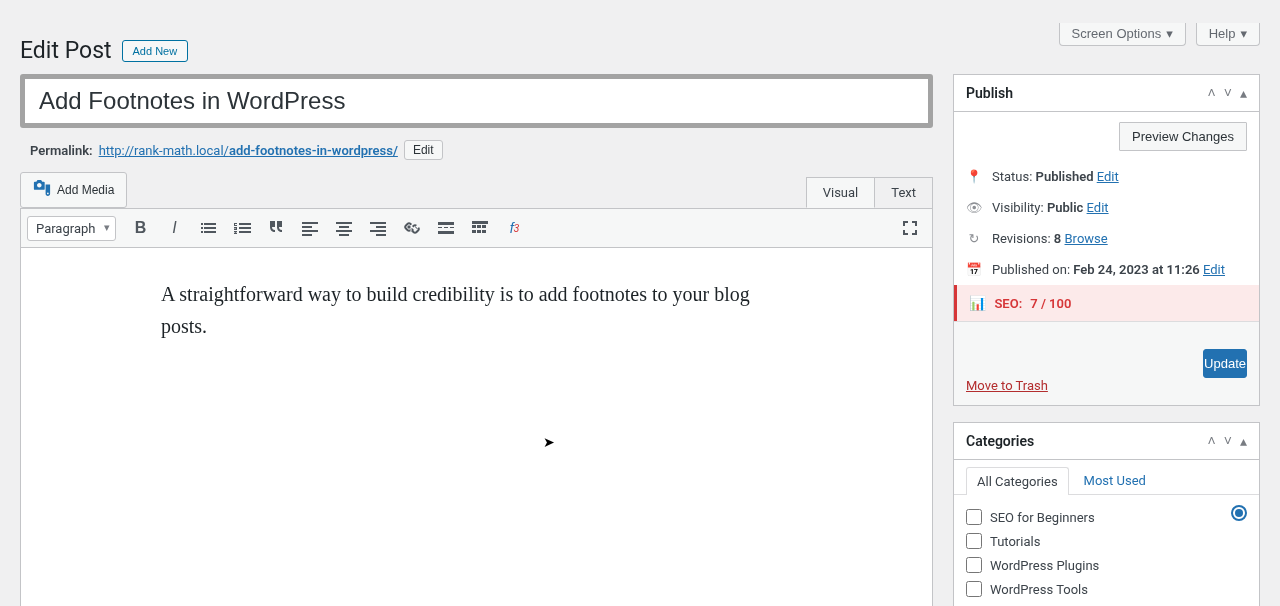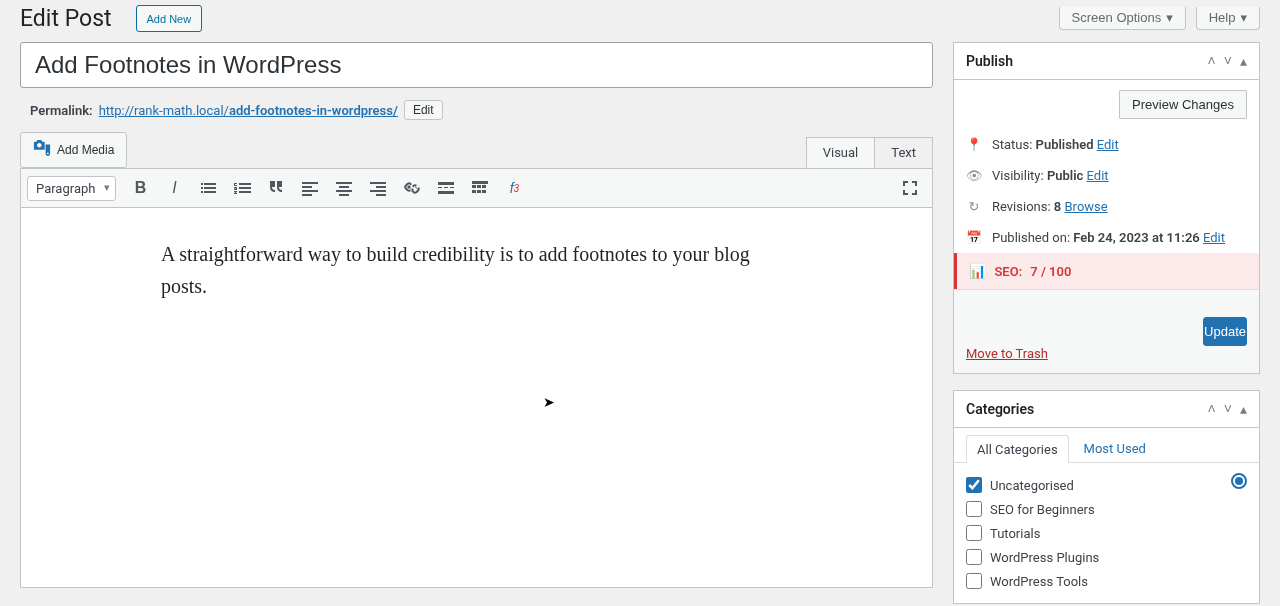--- a/index.html
+++ b/index.html
@@ -9,21 +9,21 @@
       color: #3c434a;
       font-size: 13px;
       padding: 0 20px;
     }
     .header-row {
       display: flex;
       align-items: center;
       justify-content: space-between;
       padding: 5px 0 10px;
     }
-    .header-left { display: flex; gap: 24px; }
+    .header-left { display: flex; align-items: center; gap: 10px; margin-top: 32px; }
     .page-title {
       font-size: 23px;
       font-weight: 400;
       color: #1d2327;
     }
     .add-new-btn {
       background: #f6f7f7;
       border: 1px solid #0071a1;
       color: #0071a1;
       padding: 4px 10px;
@@ -45,21 +45,21 @@
       align-items: center;
       gap: 5px;
     }
     .main-wrap { display: flex; gap: 20px; }
     .content-col { flex: 1; }
     .sidebar-col { width: 307px; }
     .title-input {
       width: 100%;
       font-size: 24px;
       padding: 8px 14px;
-      border: 1px solid #a3a3a3;
+      border: 5px solid #a3a3a3;
       border-radius: 3px;
       background: #fff;
       color: #2c3338;
       margin-bottom: 8px;
     }
     .permalink-row {
       display: flex;
       align-items: center;
       gap: 6px;
       padding: 4px 10px 12px;
@@ -479,24 +479,20 @@
           <span>▴</span>
         </div>
       </div>
       <div class="cat-tabs">
         <div class="cat-tab active">All Categories</div>
         <div class="cat-tab">Most Used</div>
       </div>
       <div class="cat-list">
         <span class="cat-radio"></span>
         <label class="cat-item">
-          <input type="checkbox" checked="" style="">
-          <span>Uncategorised</span>
-        </label>
-        <label class="cat-item">
           <input type="checkbox" style="">
           <span>SEO for Beginners</span>
         </label>
         <label class="cat-item">
           <input type="checkbox" style="">
           <span>Tutorials</span>
         </label>
         <label class="cat-item">
           <input type="checkbox" style="">
           <span>WordPress Plugins</span>

